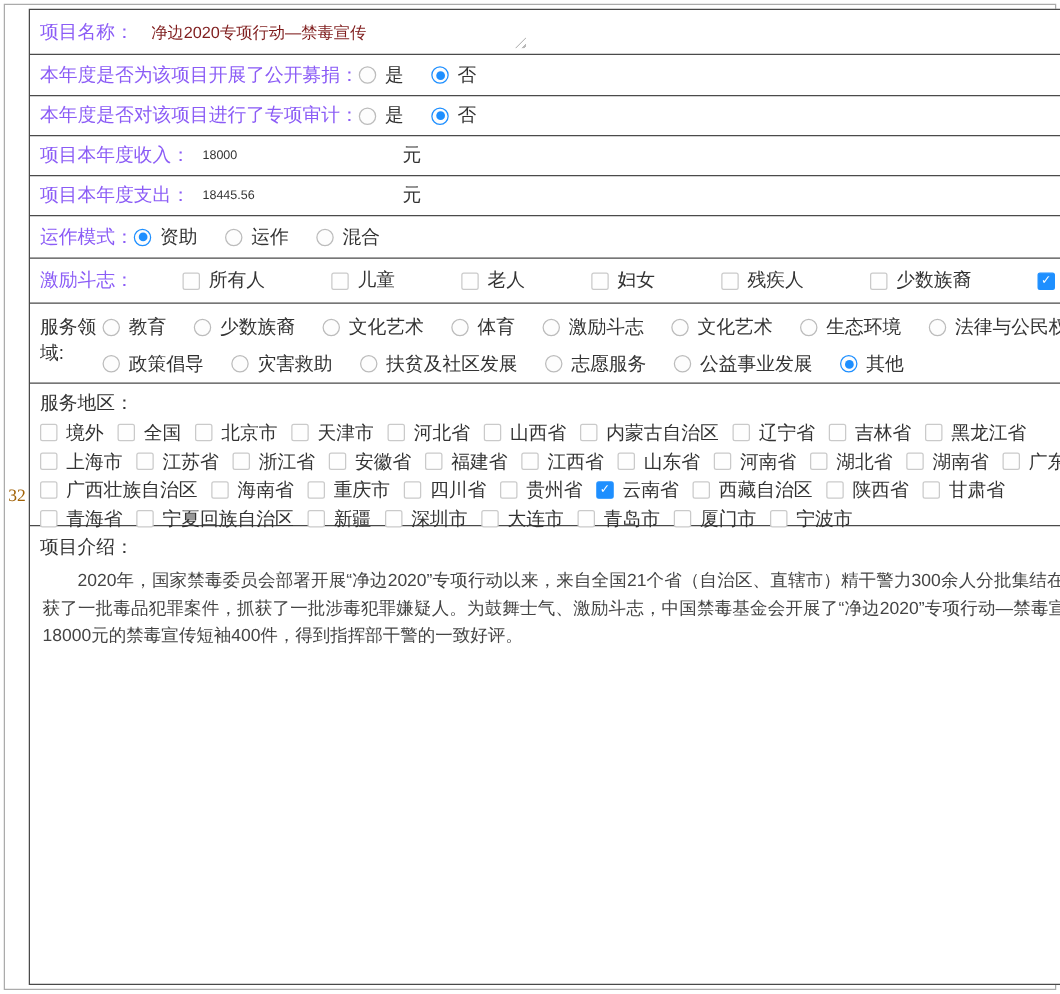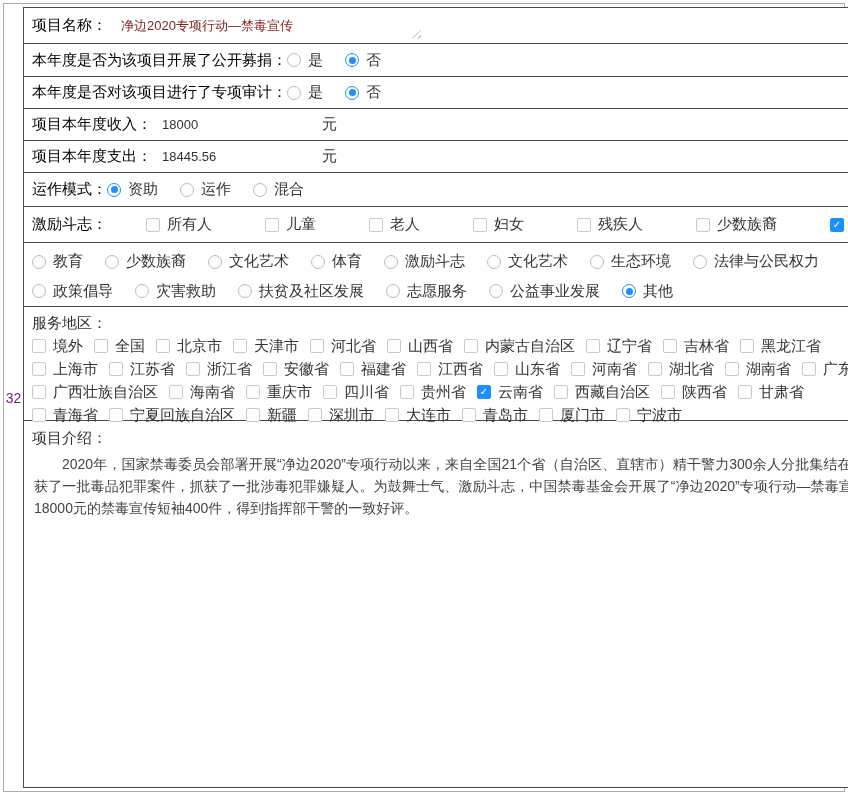--- a/index.html
+++ b/index.html
@@ -15,34 +15,34 @@
     color:var(--text);
   }
   .frame{
     position:absolute;inset:3px;
     border:1px solid #ababab;
     display:flex;align-items:stretch;
     padding:3px 2px 3px 0;
   }
   .rownum-col{
     width:19px;flex:none;display:flex;align-items:center;justify-content:center;
-    font-size:14px;color:#701a75;
+    font-size:14px;color:#a16207;font-family:Liberation Serif, serif;
   }
   .form-table{
     flex:1;display:flex;flex-direction:column;
     border:1px solid var(--table-border);
     background:#fff;
   }
   .trow{
     flex:none;display:flex;align-items:center;
     border-bottom:1px solid var(--table-border);
     padding:0 8px;
   }
   .trow.last{flex:1;border-bottom:none;}
-  .lbl{font-size:15px;color:#000000;white-space:nowrap;}
+  .lbl{font-size:15px;color:#8b5cf6;white-space:nowrap;}
   .val{font-size:13px;color:#7f1d1d;}
   .unit{font-size:15px;color:#333;}
 
   .r1{height:36px;}
   .r2{height:33px;}
   .r3{height:32px;}
   .r4{height:32px;}
   .r5{height:32px;}
   .r6{height:34px;}
   .r7{height:36px;}
@@ -57,21 +57,21 @@
   .ta-mock .val{padding-left:2px;}
   .grip{
     width:9px;height:9px;flex:none;
     background:repeating-linear-gradient(-45deg,transparent 0 1.6px,#b9b9b9 1.6px 2.9px,transparent 2.9px 4.2px);
     clip-path:polygon(100% 0,100% 100%,0 100%);
   }
   .ta-mock .grip{position:absolute;right:0;bottom:1px;}
 
   .field-val{
     display:inline-block;width:160px;margin-left:10px;
-    font-size:13px;color:#333;
+    font-size:10px;color:#333;
   }
 
   .opts{display:inline-flex;align-items:center;}
   .opt{display:inline-flex;align-items:center;cursor:default;}
   .opt .opt-label{font-size:15px;color:#333;margin-left:7px;white-space:nowrap;}
 
   .radio{
     width:14px;height:14px;flex:none;border:1px solid #bcbcbc;border-radius:50%;
     background:#fdfdfd;display:inline-flex;align-items:center;justify-content:center;
   }
@@ -216,20 +216,21 @@
             <span class="opt-label">某类病种人群</span>
           </label>
           <label class="opt">
             <span class="checkbox"></span>
             <span class="opt-label">其他</span>
           </label>
         </div>
     </div>
 
     <div class="trow r8">
+      <div class="sf-label">服务领域:</div>
       <div class="sf-lines">
         <div class="sf-line opts gap-lg">
             <label class="opt">
               <span class="radio"></span>
               <span class="opt-label">教育</span>
             </label>
             <label class="opt">
               <span class="radio"></span>
               <span class="opt-label">少数族裔</span>
             </label>

